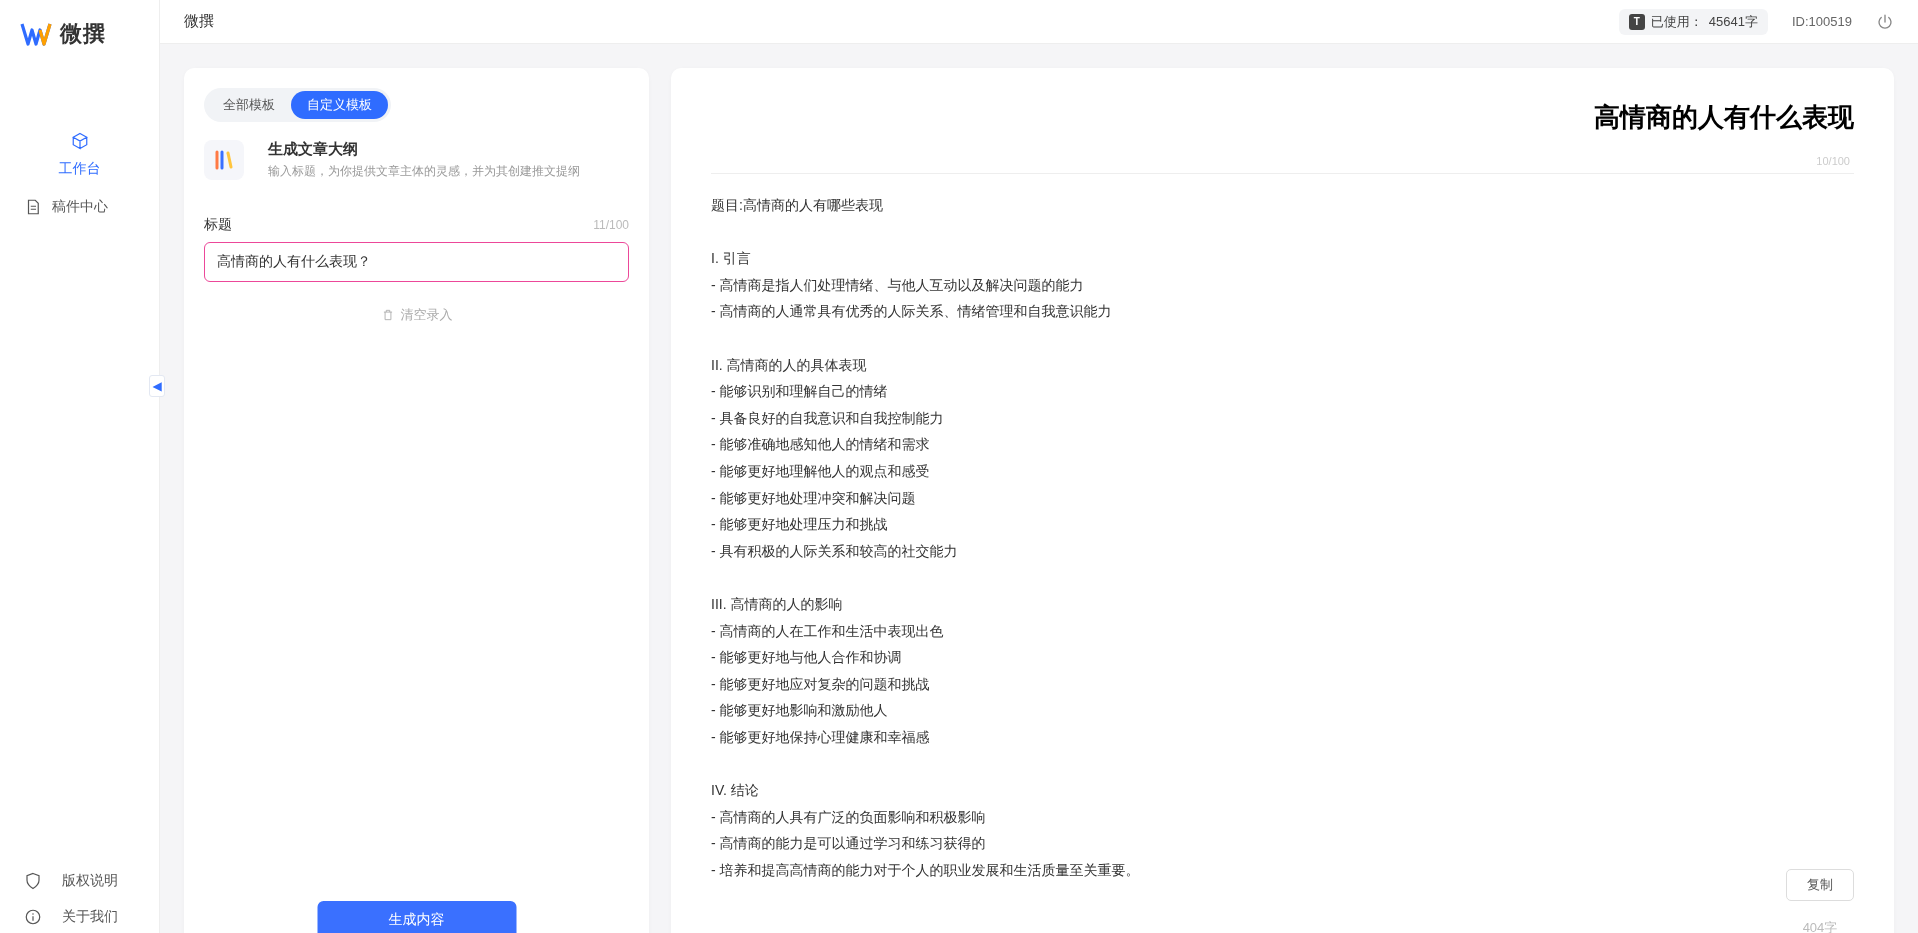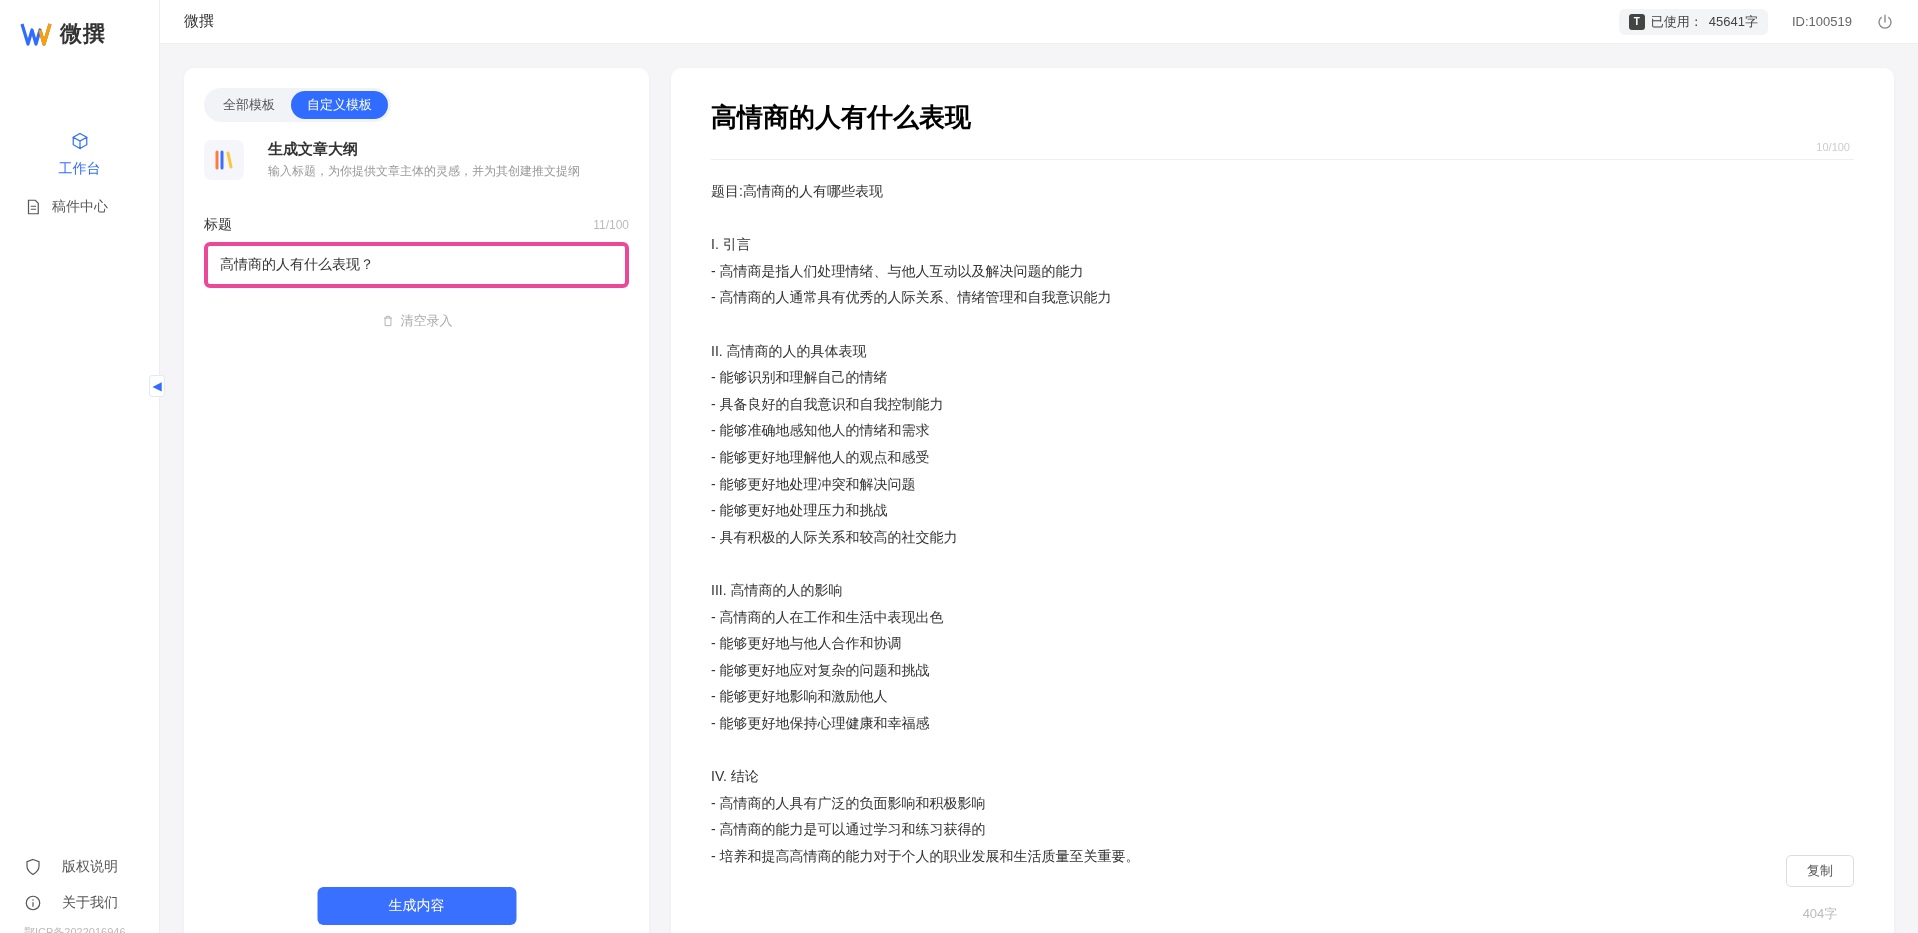--- a/index.html
+++ b/index.html
@@ -32,24 +32,24 @@
 .tabs { display: flex; background: #f1f3f6; border-radius: 20px; padding: 3px; width: fit-content; margin-bottom: 18px; }
 .tab { padding: 5px 16px; border-radius: 16px; font-size: 13px; cursor: pointer; color: #555; }
 .tab.active { background: #2f6cff; color: #fff; }
 .template-head { display: flex; gap: 24px; margin-bottom: 24px; }
 .template-icon { width: 40px; height: 40px; border-radius: 8px; background: #f5f6fa; display: flex; align-items: center; justify-content: center; }
 .template-info .tname { font-weight: 600; font-size: 15px; color: #333; margin-bottom: 4px; }
 .template-info .tdesc { font-size: 12px; color: #999; }
 .field-row { display: flex; justify-content: space-between; align-items: center; margin: 12px 0 8px; }
 .field-label { font-size: 14px; color: #333; }
 .char-count { font-size: 12px; color: #bbb; }
-.text-input { width: 100%; padding: 11px 12px; border: 4px solid #ec4899; border-radius: 6px; font-size: 14px; color: #333; outline: none; }
+.text-input { width: 100%; padding: 11px 12px; border: 1px solid #ec4899; border-radius: 6px; font-size: 14px; color: #333; outline: none; }
 .clear-btn { display: flex; align-items: center; justify-content: center; gap: 6px; margin: 24px auto 0; color: #aaa; font-size: 13px; cursor: pointer; }
 .gen-btn { position: absolute; left: 50%; transform: translateX(-50%); bottom: 24px; width: 199px; padding: 10px 0; background: #3a70ff; color: #fff; border: none; border-radius: 6px; font-size: 14px; cursor: pointer; }
-.article-title { text-align: left; font-size: 26px; font-family: "Songti SC", SimSun, serif; font-weight: 700; color: #000; margin-bottom: 6px; }
+.article-title { text-align: right; font-size: 26px; font-family: "Songti SC", SimSun, serif; font-weight: 700; color: #000; margin-bottom: 20px; }
 .title-count { text-align: right; font-size: 11px; color: #ccc; padding: 0 4px 6px; border-bottom: 1px solid #eee; margin-bottom: 18px; }
 .article-body { font-size: 14px; line-height: 1.9; color: #333; white-space: pre-line; }
 .copy-bar { position: absolute; right: 40px; bottom: 26px; display: flex; align-items: center; gap: 18px; flex-direction: column; }
 .copy-btn { padding: 6px 20px; border: 1px solid #ddd; background: #fff; border-radius: 5px; font-size: 13px; color: #555; cursor: pointer; }
 .word-count { font-size: 13px; color: #bbb; }
 svg { display: block; }
 </style>
 </head>
 <body>
 

